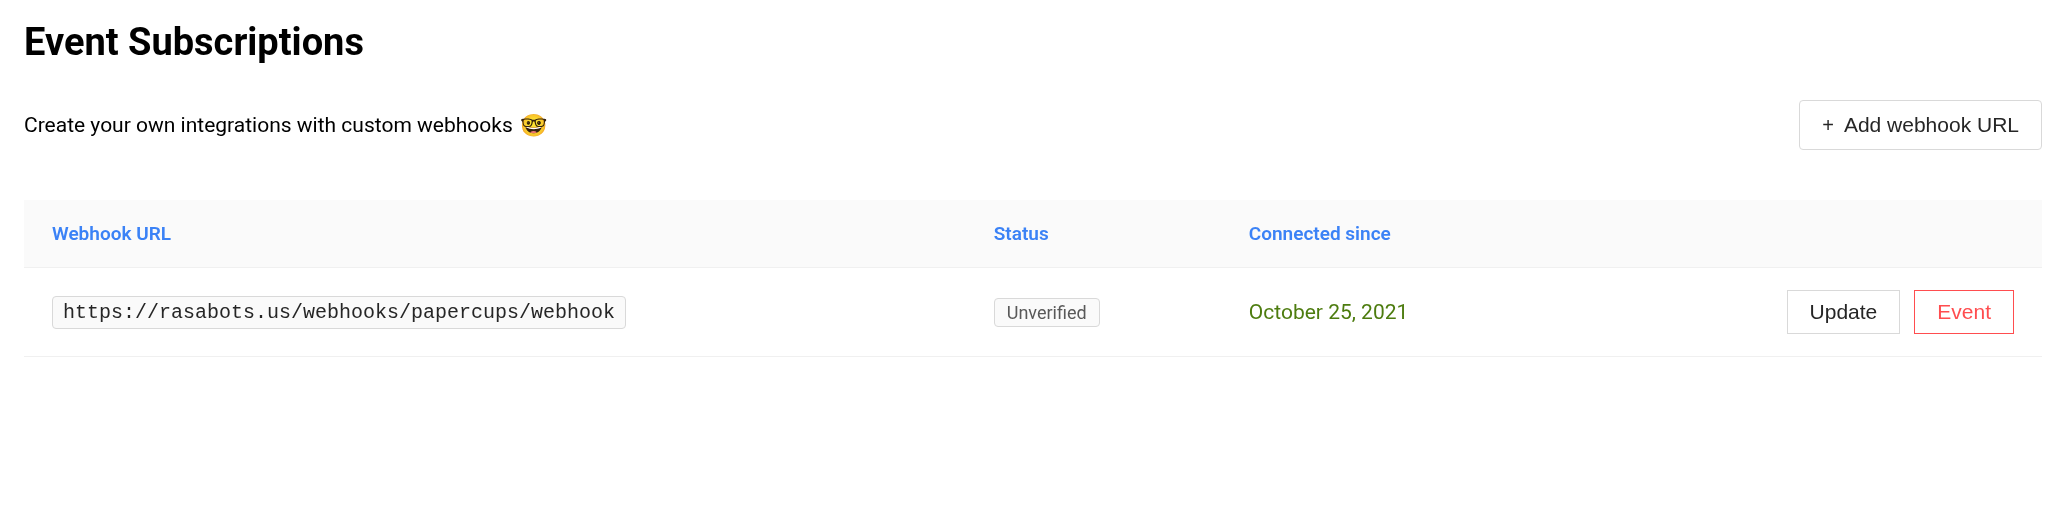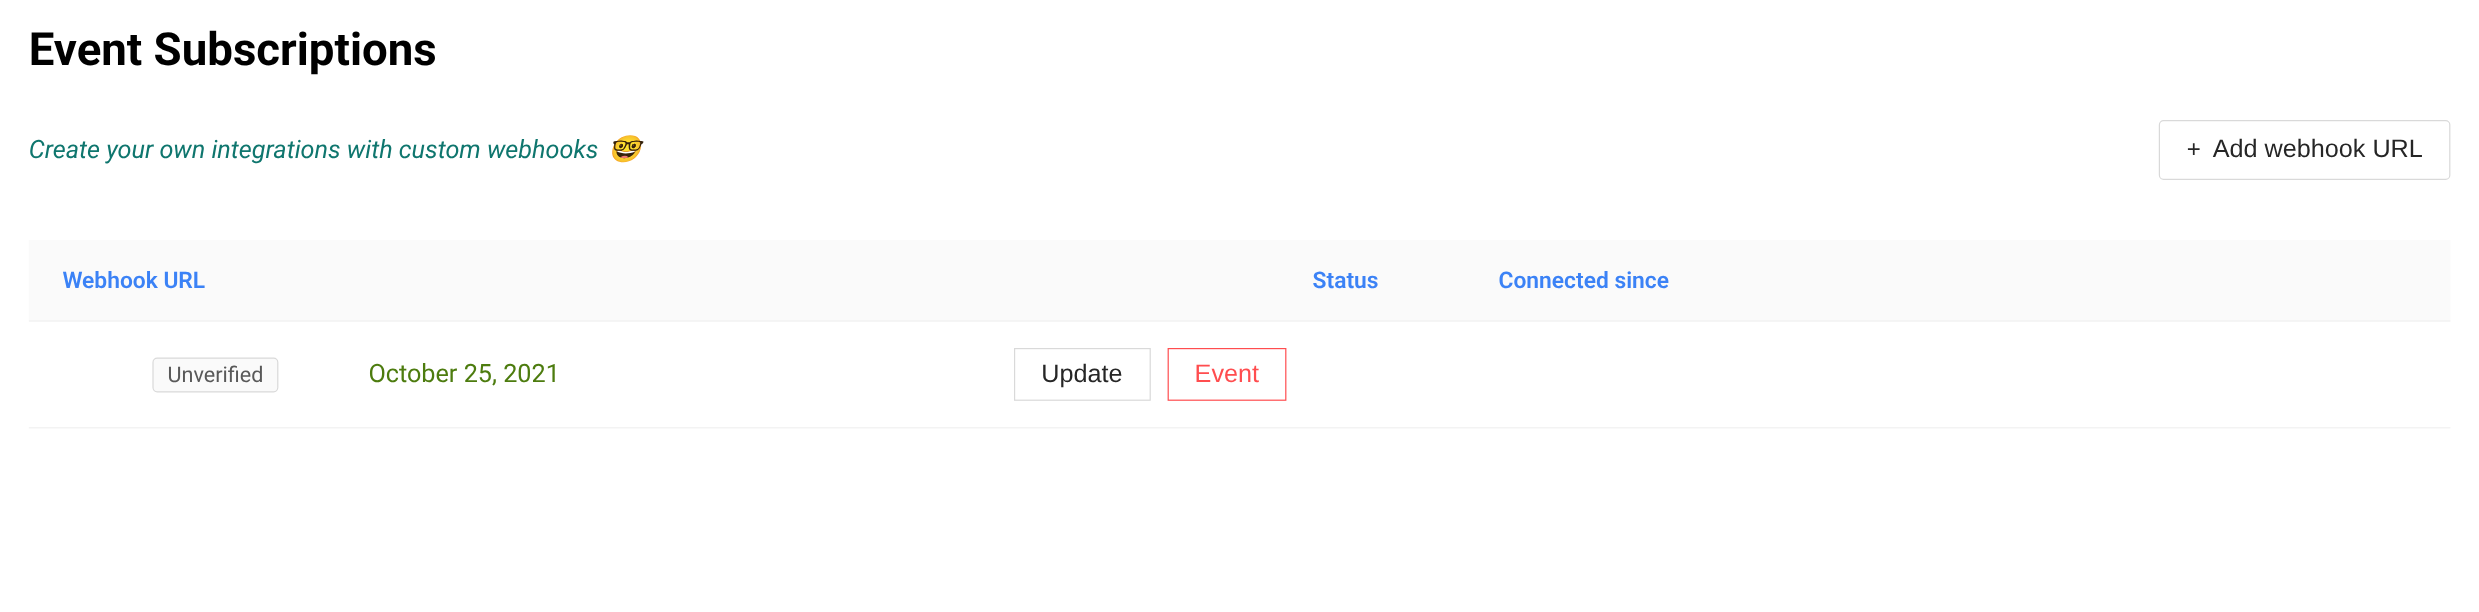--- a/index.html
+++ b/index.html
@@ -22,25 +22,24 @@
       color: #000000;
       margin-bottom: 36px;
     }
     .header-row {
       display: flex;
       justify-content: space-between;
       align-items: center;
     }
     .subtitle {
       font-size: 21px;
-      color: #0f766e;
+      color: #000000;
       display: flex;
-      align-items: flex-end;
+      align-items: flex-start;
       gap: 8px;
-      font-style: italic;
     }
     .emoji {
       font-size: 22px;
     }
     .add-button {
       display: flex;
       align-items: center;
       gap: 10px;
       padding: 12px 22px;
       background: #ffffff;
@@ -73,21 +72,20 @@
       display: flex;
       align-items: center;
       padding: 22px 28px;
       border-bottom: 1px solid #f0f0f0;
     }
     .col-url {
       flex: 0 0 48%;
     }
     .col-status {
       flex: 0 0 13%;
-      text-align: center;
     }
     .col-connected {
       flex: 0 0 18%;
     }
     .col-actions {
       flex: 0 0 21%;
       display: flex;
       justify-content: flex-end;
       gap: 14px;
     }
@@ -146,20 +144,23 @@
 </div>
 
 <div class="table">
   <div class="table-header">
     <div class="col col-url">Webhook URL</div>
     <div class="col col-status">Status</div>
     <div class="col col-connected">Connected since</div>
     <div class="col col-actions"></div>
   </div>
   <div class="table-row">
+    <div class="col-url">
+      <span class="url-code">https://rasabots.us/webhooks/papercups/webhook</span>
+    </div>
     <div class="col-status">
       <span class="status-badge">Unverified</span>
     </div>
     <div class="col-connected">
       <span class="connected-date">October 25, 2021</span>
     </div>
     <div class="col-actions">
       <button class="action-button">Update</button>
       <button class="action-button danger">Event</button>
     </div>

